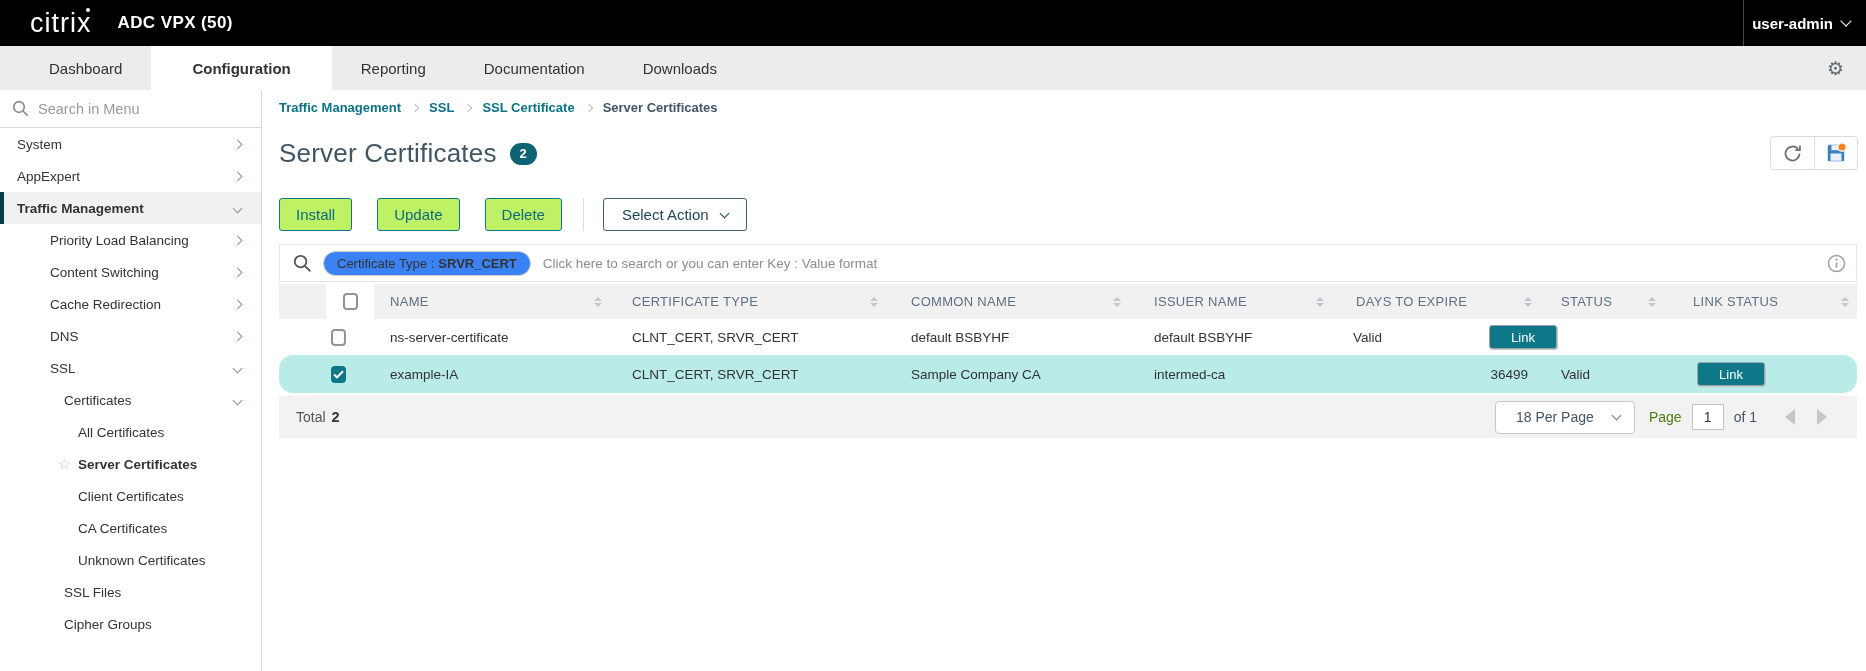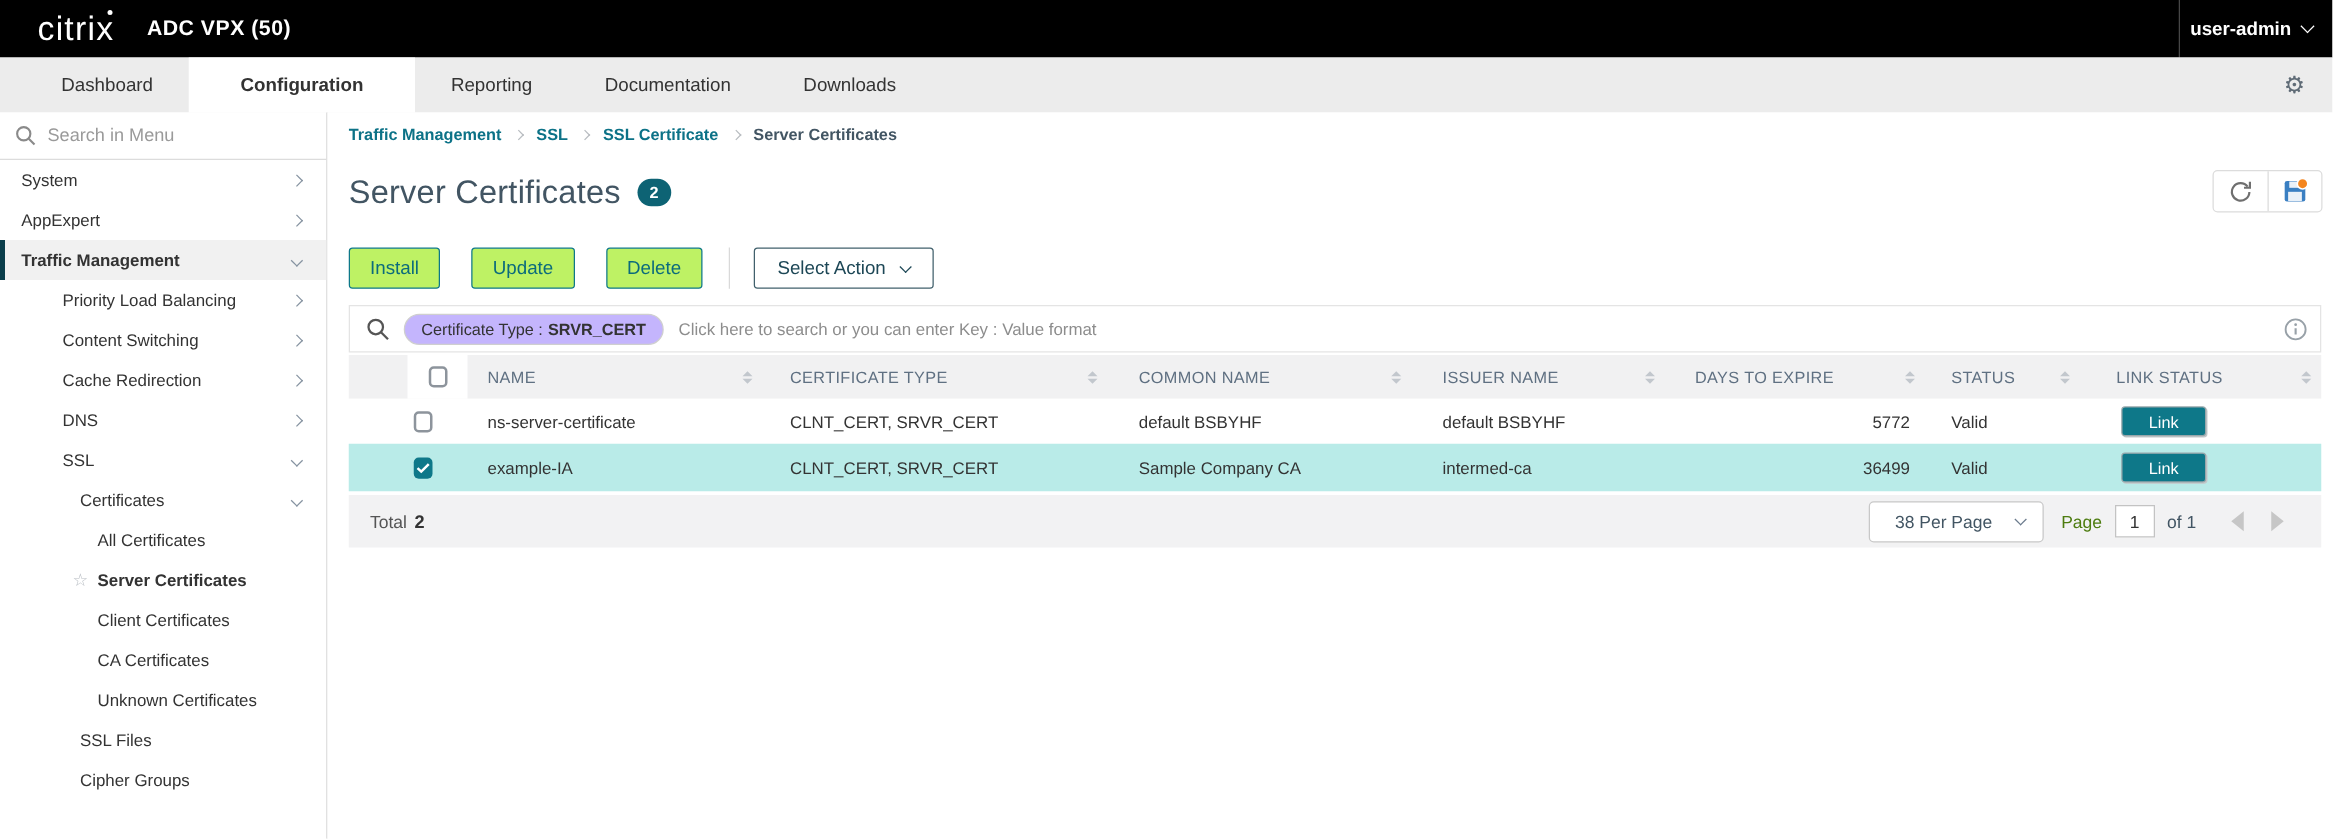--- a/index.html
+++ b/index.html
@@ -75,21 +75,21 @@
     color:#0b6b7c; font-size:15px; font-family:"Liberation Sans",sans-serif; cursor:pointer; margin-right:25px; }
   .tb-sep { width:1px; height:33px; background:#d9d9d9; margin-right:19px; margin-left:-4px; }
   .tb-select { height:33px; padding:0 18px; background:#fff; border:1px solid #41606c; border-radius:3px;
     color:#1d4756; font-size:15px; display:flex; align-items:center; gap:12px; cursor:pointer; }
   .tb-select .chev { border-color:#1d4756; margin-top:-3px; transform:rotate(135deg); }
 
   .searchbar { position:absolute; left:17px; top:154px; width:1578px; height:38px; background:#fff;
     border:1px solid #e4e4e4; display:flex; align-items:center; }
   .searchbar .mag { margin-left:13px; }
   .filter-chip { display:inline-flex; align-items:center; height:25px; margin-left:11px; padding:0 13px;
-    background:#c4b5fd; border:1px solid #cfcfcf; border-radius:13px; font-size:13px; color:#333;
+    background:#3b82f6; border:1px solid #cfcfcf; border-radius:13px; font-size:13px; color:#333;
     white-space:nowrap; cursor:pointer; }
   .filter-chip b { margin-left:4px; }
   .searchbar input { flex:1; border:none; outline:none; font-size:13.5px; margin-left:12px;
     color:#555; font-family:"Liberation Sans",sans-serif; }
   .searchbar input::placeholder { color:#8d8d8d; }
   .info-btn { margin-right:10px; display:flex; align-items:center; cursor:pointer; }
 
   
   .table { position:absolute; left:17px; top:194px; width:1578px; }
   .trow { display:flex; align-items:center; }
@@ -103,21 +103,21 @@
   .sort i.up { border-bottom:4px solid #c2c7cd; }
   .sort i.dn { border-top:4px solid #c2c7cd; }
   .p1{padding-left:22px;} .p2{padding-left:22px;} .p3{padding-left:25px;} .p4{padding-left:25px;}
   .p5{padding-left:24px;} .p6{padding-left:21px;} .p7{padding-left:29px;}
   .th-select { position:relative; height:35px; }
   .th-select .white-box { position:absolute; left:47px; top:0; width:48px; height:35px; background:#fff;
     display:flex; align-items:center; justify-content:center; }
   .cbx { width:15px; height:17px; border:2px solid #8d949c; border-radius:4px; background:#fff; cursor:pointer; }
   .cbx.checked { border:none; background:#0e7889; display:flex; align-items:center; justify-content:center; }
   .row { height:36px; background:#fff; font-size:13.5px; color:#333; cursor:pointer; }
-  .row.selected { height:38px; background:#b9ebe8; }
+  .row.selected { height:38px; background:#b9ebe8;border-radius:14px; }
   .row .cell { display:flex; align-items:center; height:100%; }
   .row .c0 { justify-content:flex-start; padding-left:52px; }
   .cell.num { justify-content:flex-end; padding-right:12px; }
   .link-btn { width:68px; height:24px; margin-left:33px; background:#0e7889; color:#fff; font-size:13px;
     border:1px solid #97a6aa; border-radius:3px; box-shadow:1px 1px 0 #c3c7c9; cursor:pointer;
     font-family:"Liberation Sans",sans-serif; }
 
   .tfoot { height:42px; background:#f2f2f3; margin-top:3px; display:flex; align-items:center;
     padding:0 30px 0 17px; font-size:14px; color:#555; }
   .total b { color:#333; margin-left:6px; font-size:14.5px; }
@@ -407,21 +407,20 @@
       </div>
 
       <div class="trow row">
         <div class="cell c0">
             <span class="cbx"></span>
           </div>
         <div class="cell c1 p1">ns-server-certificate</div>
         <div class="cell c2 p2">CLNT_CERT, SRVR_CERT</div>
         <div class="cell c3 p3">default BSBYHF</div>
         <div class="cell c4 p4">default BSBYHF</div>
-        <div class="cell c5 num">5772</div>
         <div class="cell c6 p6">Valid</div>
         <div class="cell c7">
             <button class="link-btn">Link</button>
           </div>
       </div>
 
       <div class="trow row selected">
         <div class="cell c0">
           <span class="cbx checked">
             <svg width="11" height="9" viewBox="0 0 11 9">
@@ -439,21 +438,21 @@
             <button class="link-btn">Link</button>
           </div>
       </div>
 
       <div class="tfoot">
         <span class="total">
           <span>Total</span><b>2</b>
         </span>
         <div class="foot-right">
           <div class="per-page">
-            <span>38 Per Page</span>
+            <span>18 Per Page</span>
             <span class="chev"></span>
           </div>
           <span class="page-lbl">Page</span>
           <input class="page-input" type="text" value="1" style="">
           <span class="of-lbl">of 1</span>
           <span class="pg-arrow pg-prev"></span>
           <span class="pg-arrow pg-next"></span>
         </div>
       </div>
     </div>

